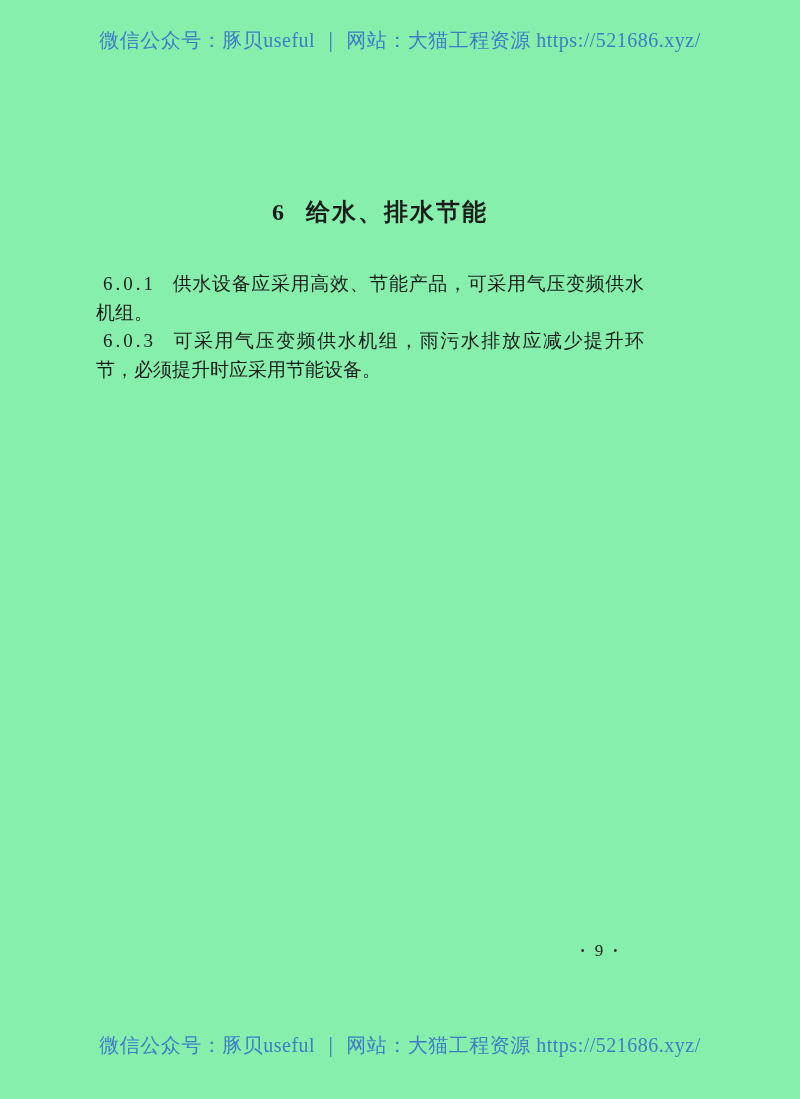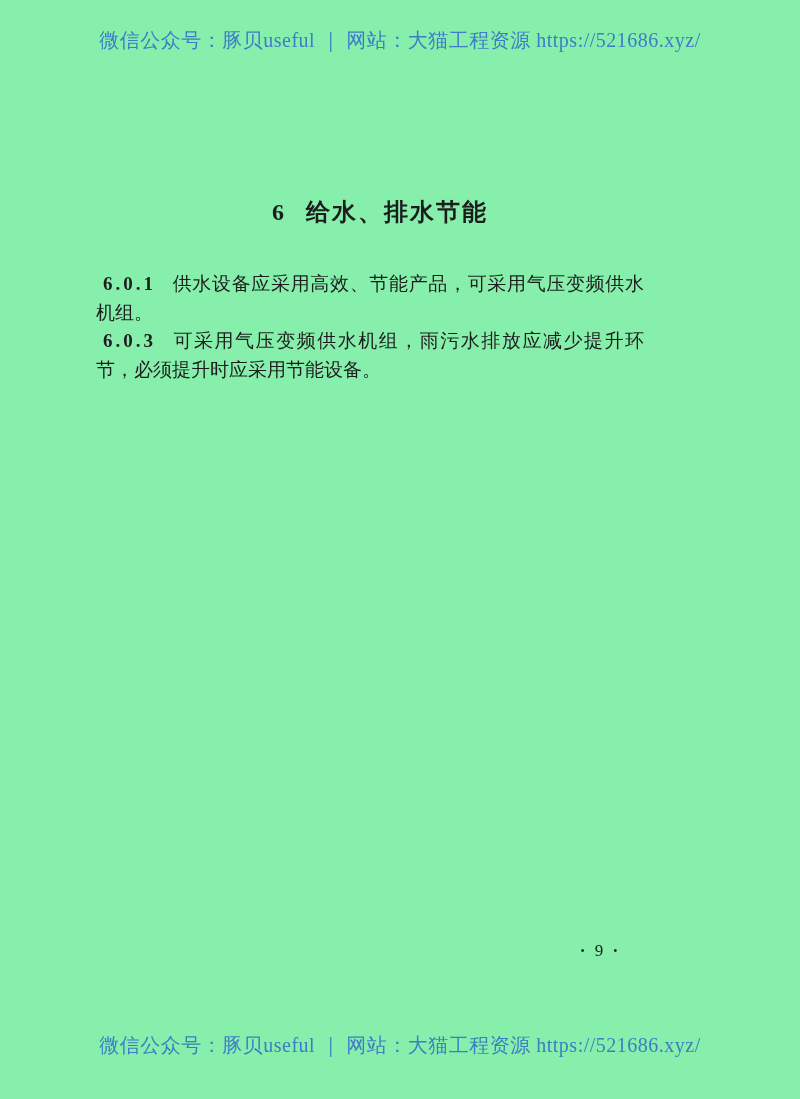--- a/index.html
+++ b/index.html
@@ -43,21 +43,21 @@
     font-size:19px;
     line-height:28.5px;
     color:#1d1d1d;
     text-align:justify;
   }
   .clause{
     margin:0;
     text-indent:7px;
   }
   .clause .num{
-    font-weight:bold;
+    font-weight:normal;
     letter-spacing:3px;
     margin-right:16px;
     white-space:nowrap;
   }
   .page-number{
     position:absolute;top:941px;left:563px;width:72px;
     display:flex;align-items:center;justify-content:center;
     font-size:17px;
     color:#1d1d1d;
   }

